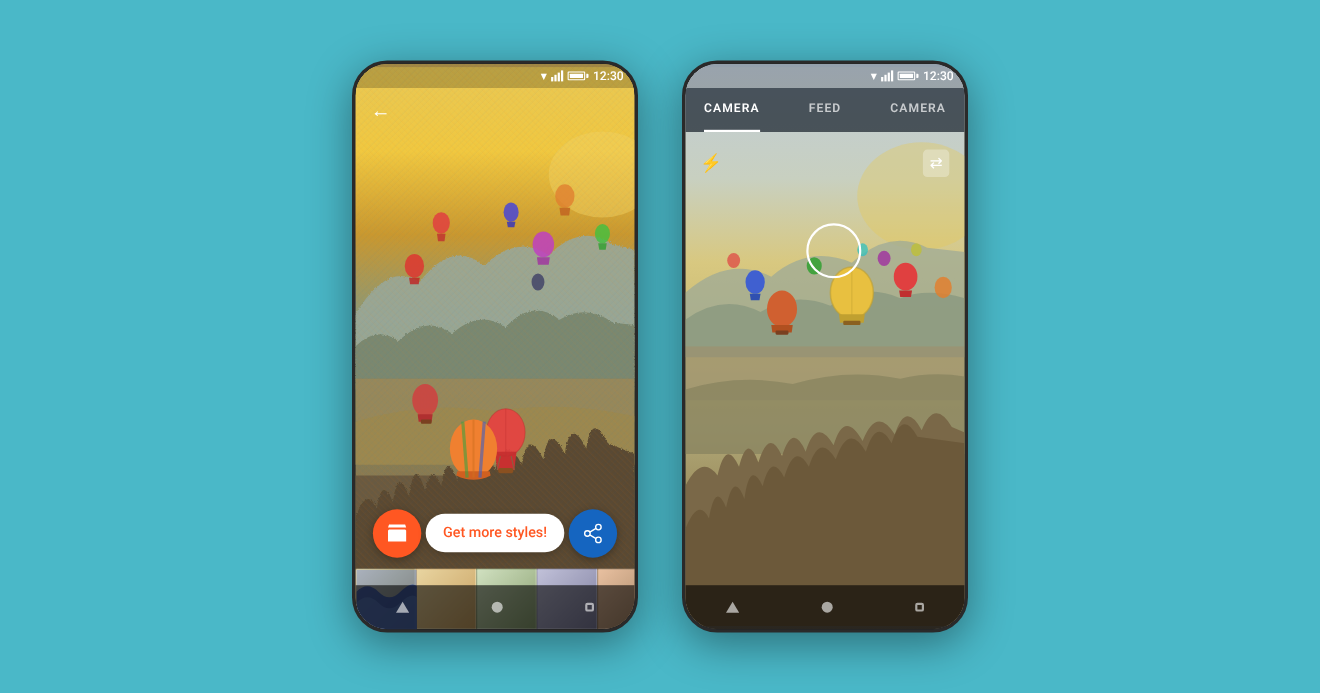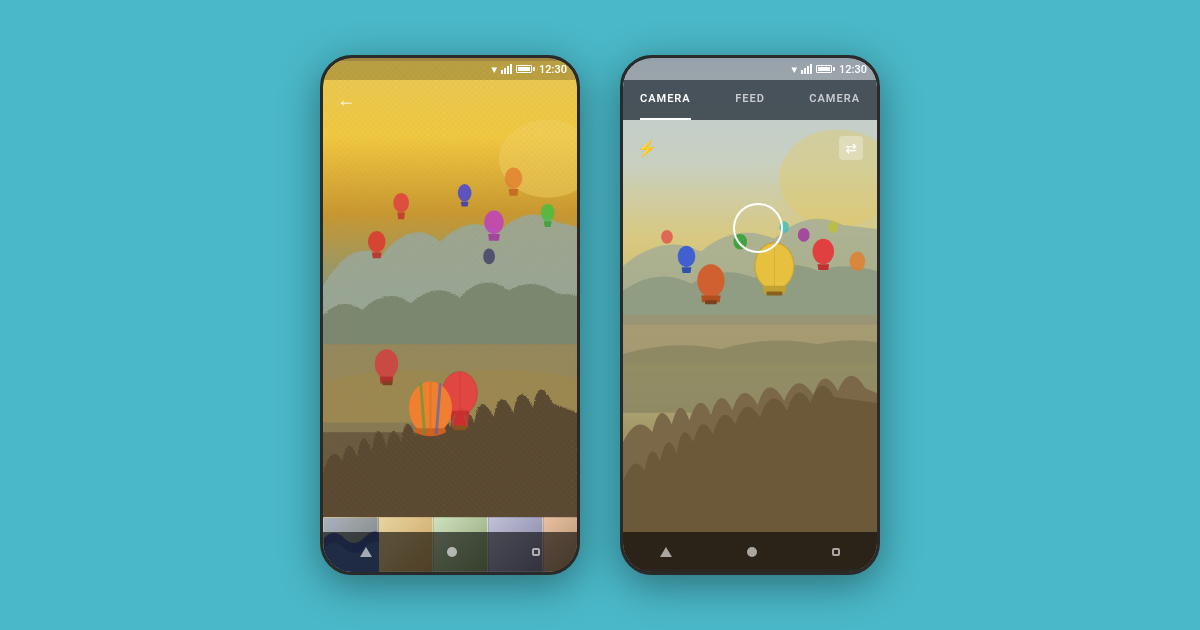--- a/index.html
+++ b/index.html
@@ -534,20 +534,37 @@
             <div class="battery-tip"></div>
           </div>
           <span>12:30</span>
         </div>
       </div>
 
       <div class="nav-bar-left">
         <span class="back-arrow">←</span>
       </div>
 
+      <div style="position:absolute;bottom:55px;left:0;right:0;height:65px;z-index:10;display:flex;align-items:center;padding:0 16px;justify-content:space-between;">
+        <div class="store-btn">
+          <svg width="22" height="22" viewBox="0 0 24 24" fill="white">
+            <path d="M3 9v11h18V9l-1-1H4L3 9zm1-6l-1 3h18l-1-3H4zm8 8a2 2 0 0 0-2 2 2 2 0 0 0 2 2 2 2 0 0 0 2-2 2 2 0 0 0-2-2z"></path>
+          </svg>
+        </div>
+        <div class="get-more-styles">Get more styles!</div>
+        <div class="share-btn">
+          <svg width="20" height="20" viewBox="0 0 24 24" fill="white">
+            <circle cx="18" cy="5" r="3" stroke="white" stroke-width="1.5" fill="none"></circle>
+            <circle cx="6" cy="12" r="3" stroke="white" stroke-width="1.5" fill="none"></circle>
+            <circle cx="18" cy="19" r="3" stroke="white" stroke-width="1.5" fill="none"></circle>
+            <line x1="8.6" y1="13.5" x2="15.4" y2="17.5" stroke="white" stroke-width="1.5"></line>
+            <line x1="15.4" y1="6.5" x2="8.6" y2="10.5" stroke="white" stroke-width="1.5"></line>
+          </svg>
+        </div>
+      </div>
 
       <div class="thumbnail-strip">
         <div class="thumbnail" style="background:linear-gradient(135deg,#f0e8d0 0%,#d0c8a0 40%,#a09060 100%);position:relative;">
           
           <svg width="55" height="55" viewBox="0 0 55 55">
             <rect width="55" height="55" fill="#4060a0" opacity="0.4"></rect>
             <path d="M0 20 Q10 10 20 20 Q30 30 40 20 Q50 10 55 15 L55 55 L0 55 Z" fill="#2040a0" opacity="0.7"></path>
             <path d="M0 30 Q10 20 20 30 Q30 40 40 30 Q50 20 55 25 L55 55 L0 55 Z" fill="#6080c0" opacity="0.5"></path>
           </svg>
         </div>

